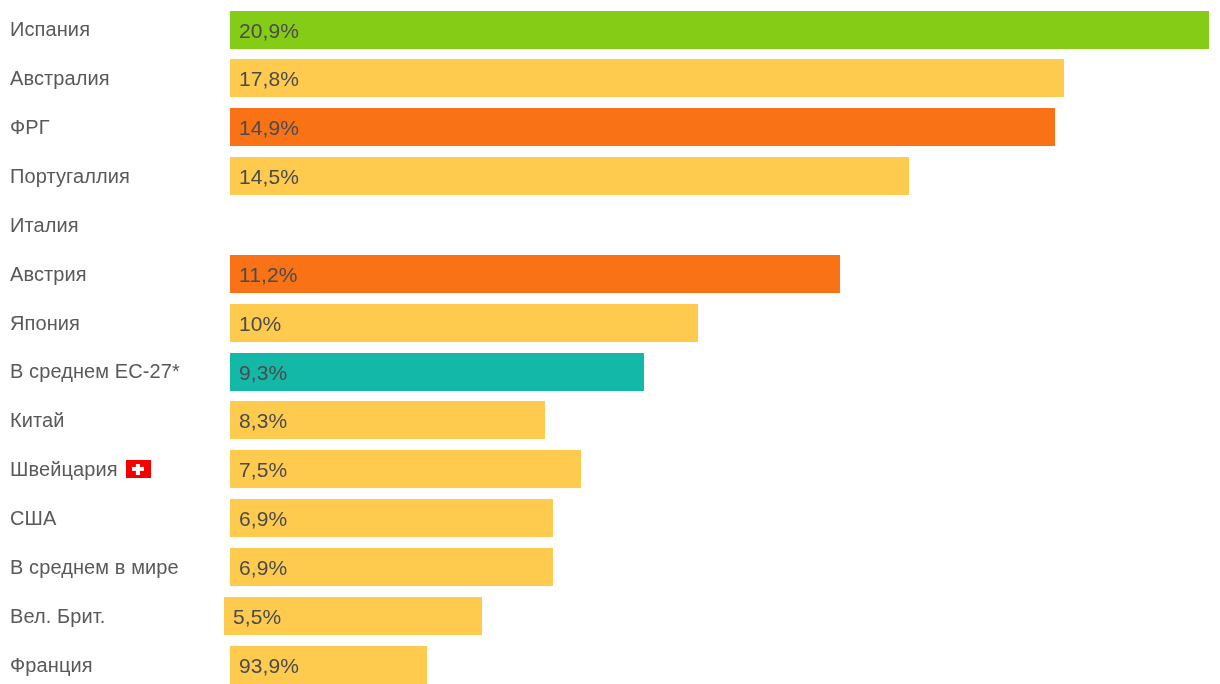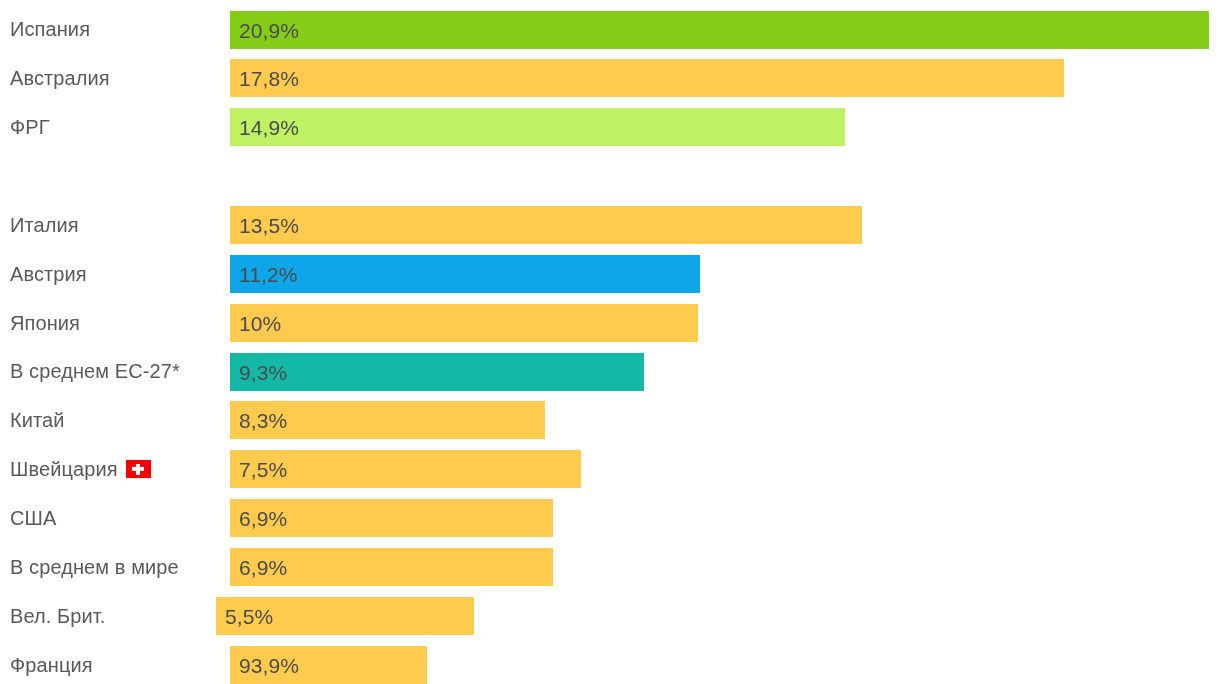--- a/index.html
+++ b/index.html
@@ -123,41 +123,46 @@
         <div class="bar" style="width: 833.789px; background: rgb(255, 203, 79);">
           <span class="bar-value">17,8%</span>
         </div>
       </div>
     </div>
     <div class="row" style="top: 102.72px;">
       <div class="cat-label">
         <span class="cat-label-text">ФРГ</span>
       </div>
       <div class="bar-wrap" style="left: 230px;">
-        <div class="bar" style="width: 615px; background: #bef264;">
+        <div class="bar" style="width: 825px; background: #f97316;">
           <span class="bar-value">14,9%</span>
         </div>
       </div>
     </div>
+    <div class="row" style="top: 151.58px;">
+      <div class="cat-label">
+        <span class="cat-label-text">Португаллия</span>
+      </div>
+      <div class="bar-wrap" style="left: 230px;">
+        <div class="bar" style="width: 679.211px; background: rgb(255, 203, 79);">
+          <span class="bar-value">14,5%</span>
+        </div>
+      </div>
+    </div>
     <div class="row" style="top: 200.44px;">
       <div class="cat-label">
         <span class="cat-label-text">Италия</span>
       </div>
-      <div class="bar-wrap" style="left: 230px;">
-        <div class="bar" style="width: 632.368px; background: rgb(255, 203, 79);">
-          <span class="bar-value">13,5%</span>
-        </div>
-      </div>
     </div>
     <div class="row" style="top: 249.3px;">
       <div class="cat-label">
         <span class="cat-label-text">Австрия</span>
       </div>
       <div class="bar-wrap" style="left: 230px;">
-        <div class="bar" style="width: 470px; background: #0ea5e9;">
+        <div class="bar" style="width: 610px; background: #f97316;">
           <span class="bar-value">11,2%</span>
         </div>
       </div>
     </div>
     <div class="row" style="top: 298.16px;">
       <div class="cat-label">
         <span class="cat-label-text">Япония</span>
       </div>
       <div class="bar-wrap" style="left: 230px; border-radius: 10px;">
         <div class="bar" style="width: 468.421px; background: rgb(255, 203, 79);">
@@ -213,21 +218,21 @@
       <div class="bar-wrap" style="left: 230px;">
         <div class="bar" style="width: 323.211px; background: rgb(255, 203, 79);">
           <span class="bar-value">6,9%</span>
         </div>
       </div>
     </div>
     <div class="row" style="top: 591.32px;">
       <div class="cat-label">
         <span class="cat-label-text">Вел. Брит.</span>
       </div>
-      <div class="bar-wrap" style="left: 216px;">
+      <div class="bar-wrap" style="left: 224px;">
         <div class="bar" style="width: 257.632px; background: rgb(255, 203, 79);">
           <span class="bar-value">5,5%</span>
         </div>
       </div>
     </div>
     <div class="row" style="top: 640.18px;">
       <div class="cat-label">
         <span class="cat-label-text">Франция</span>
       </div>
       <div class="bar-wrap" style="left: 230px;">

